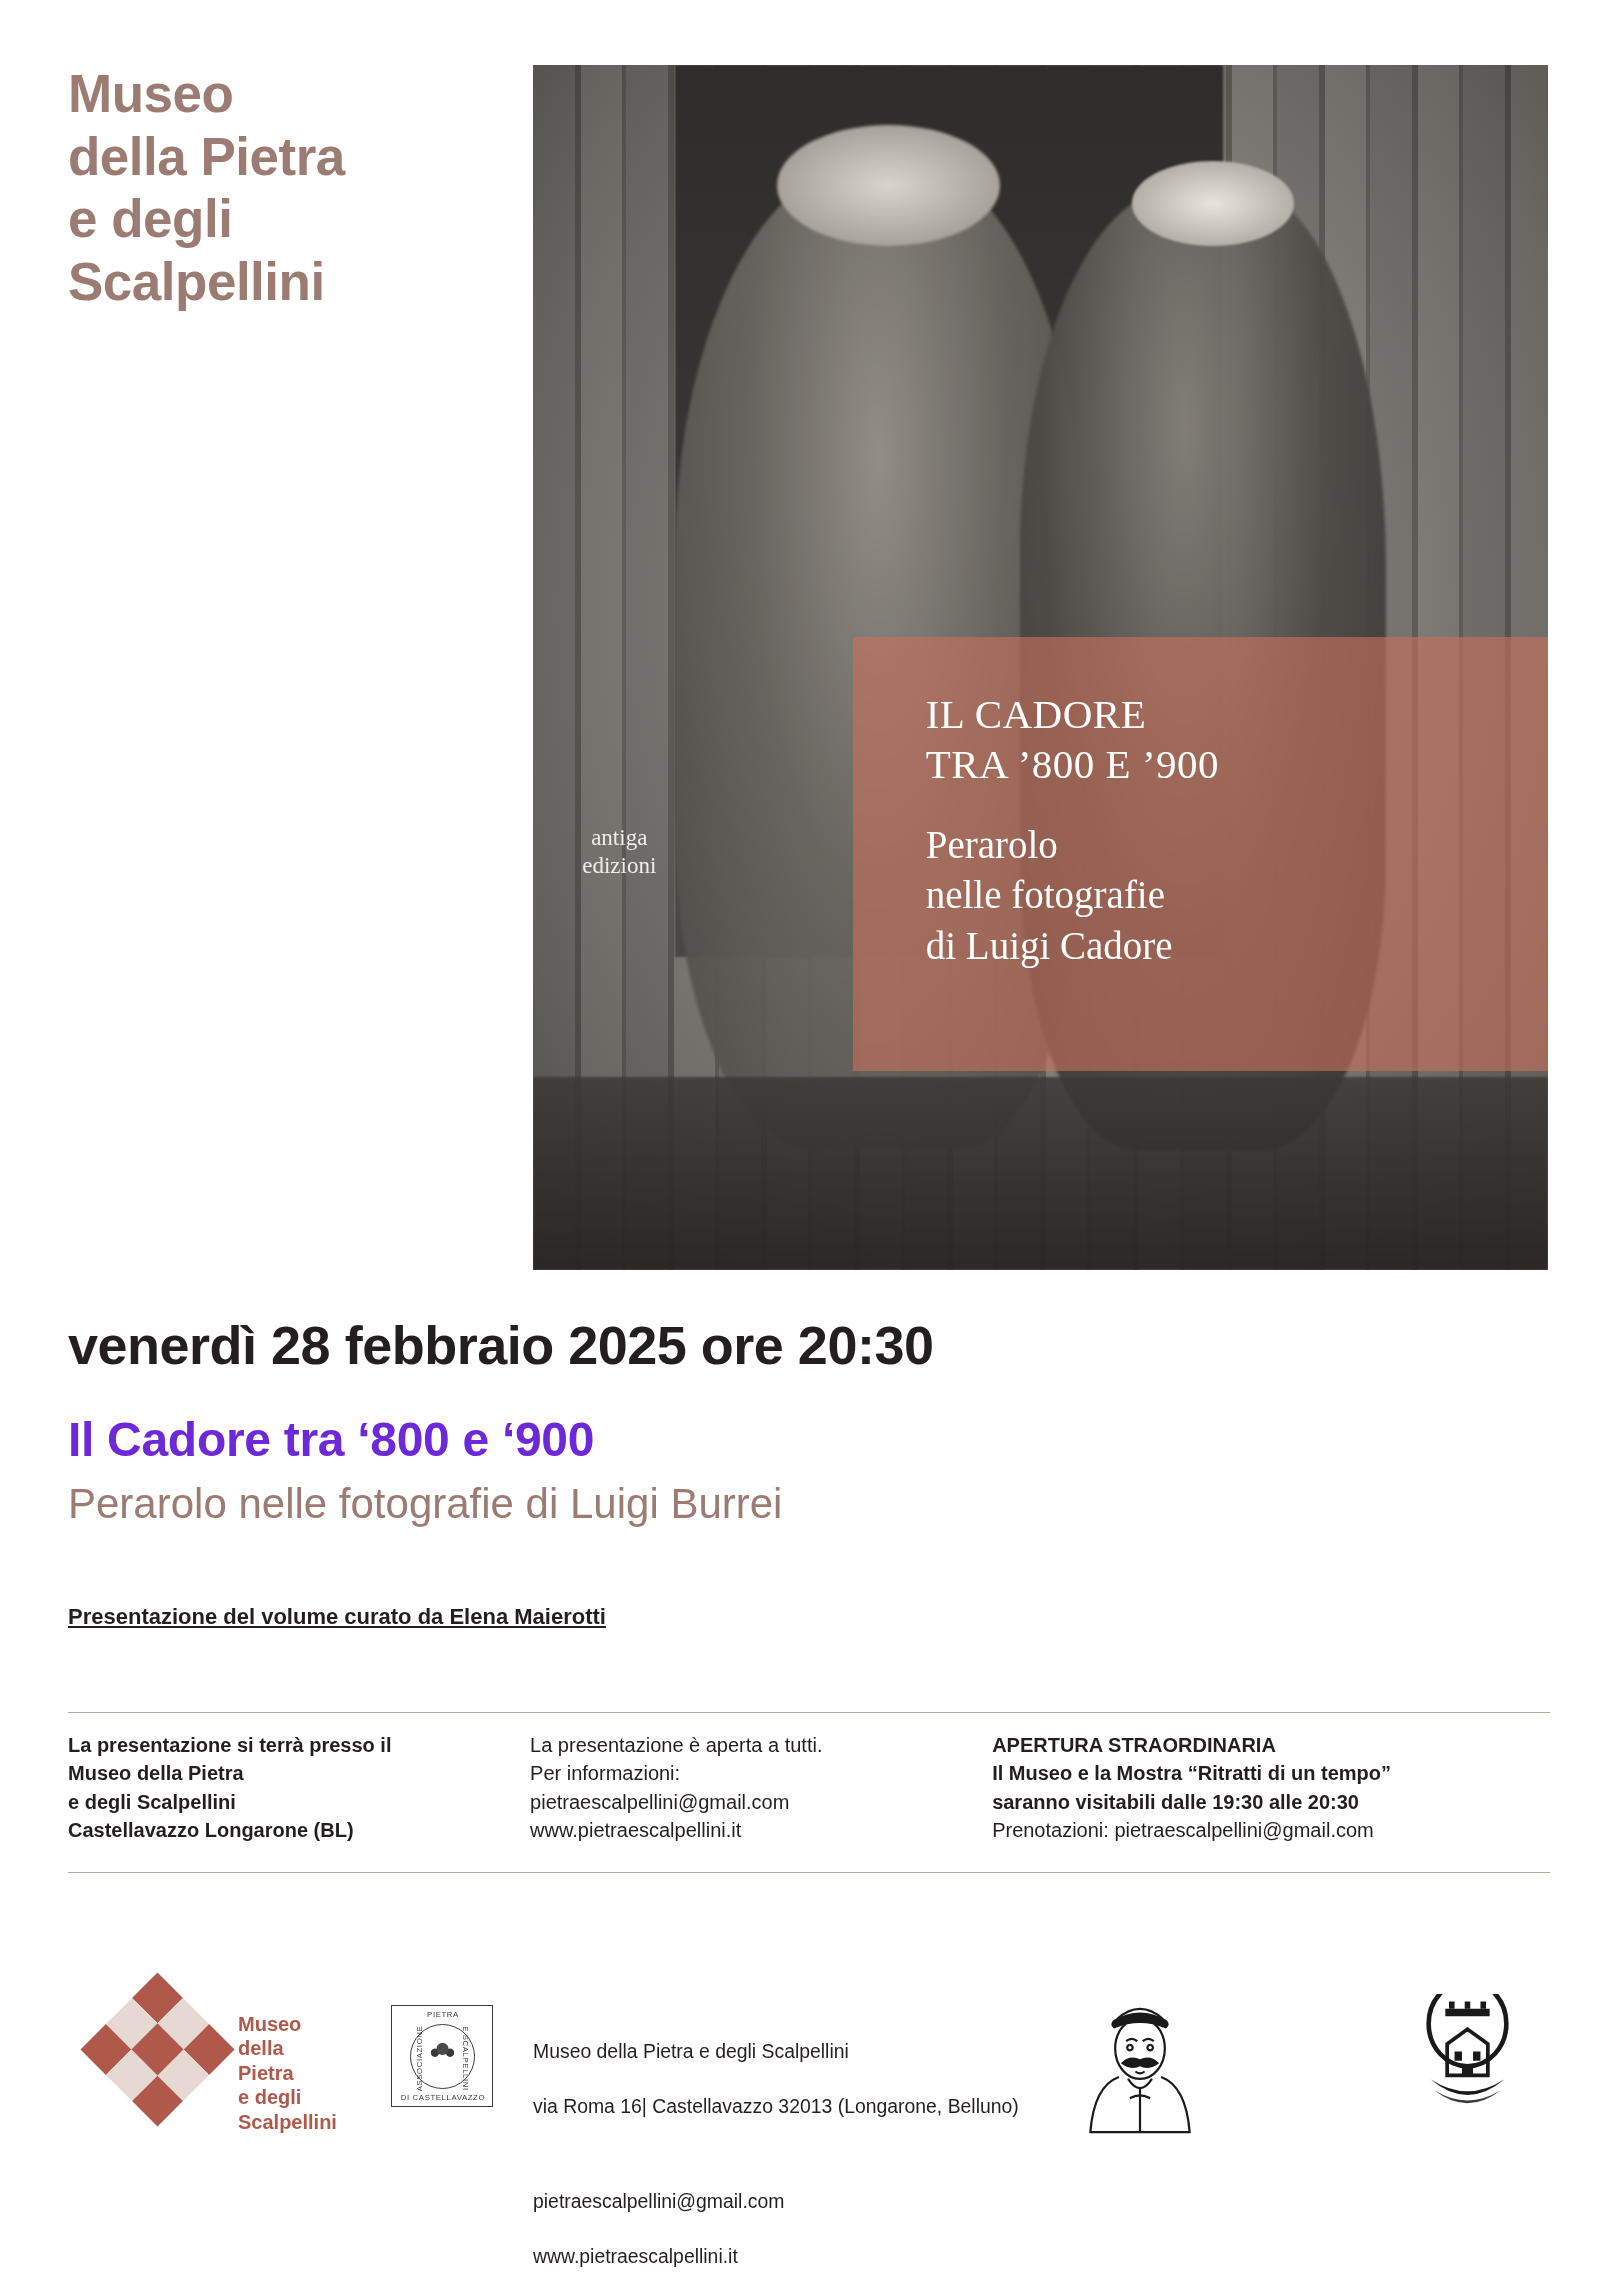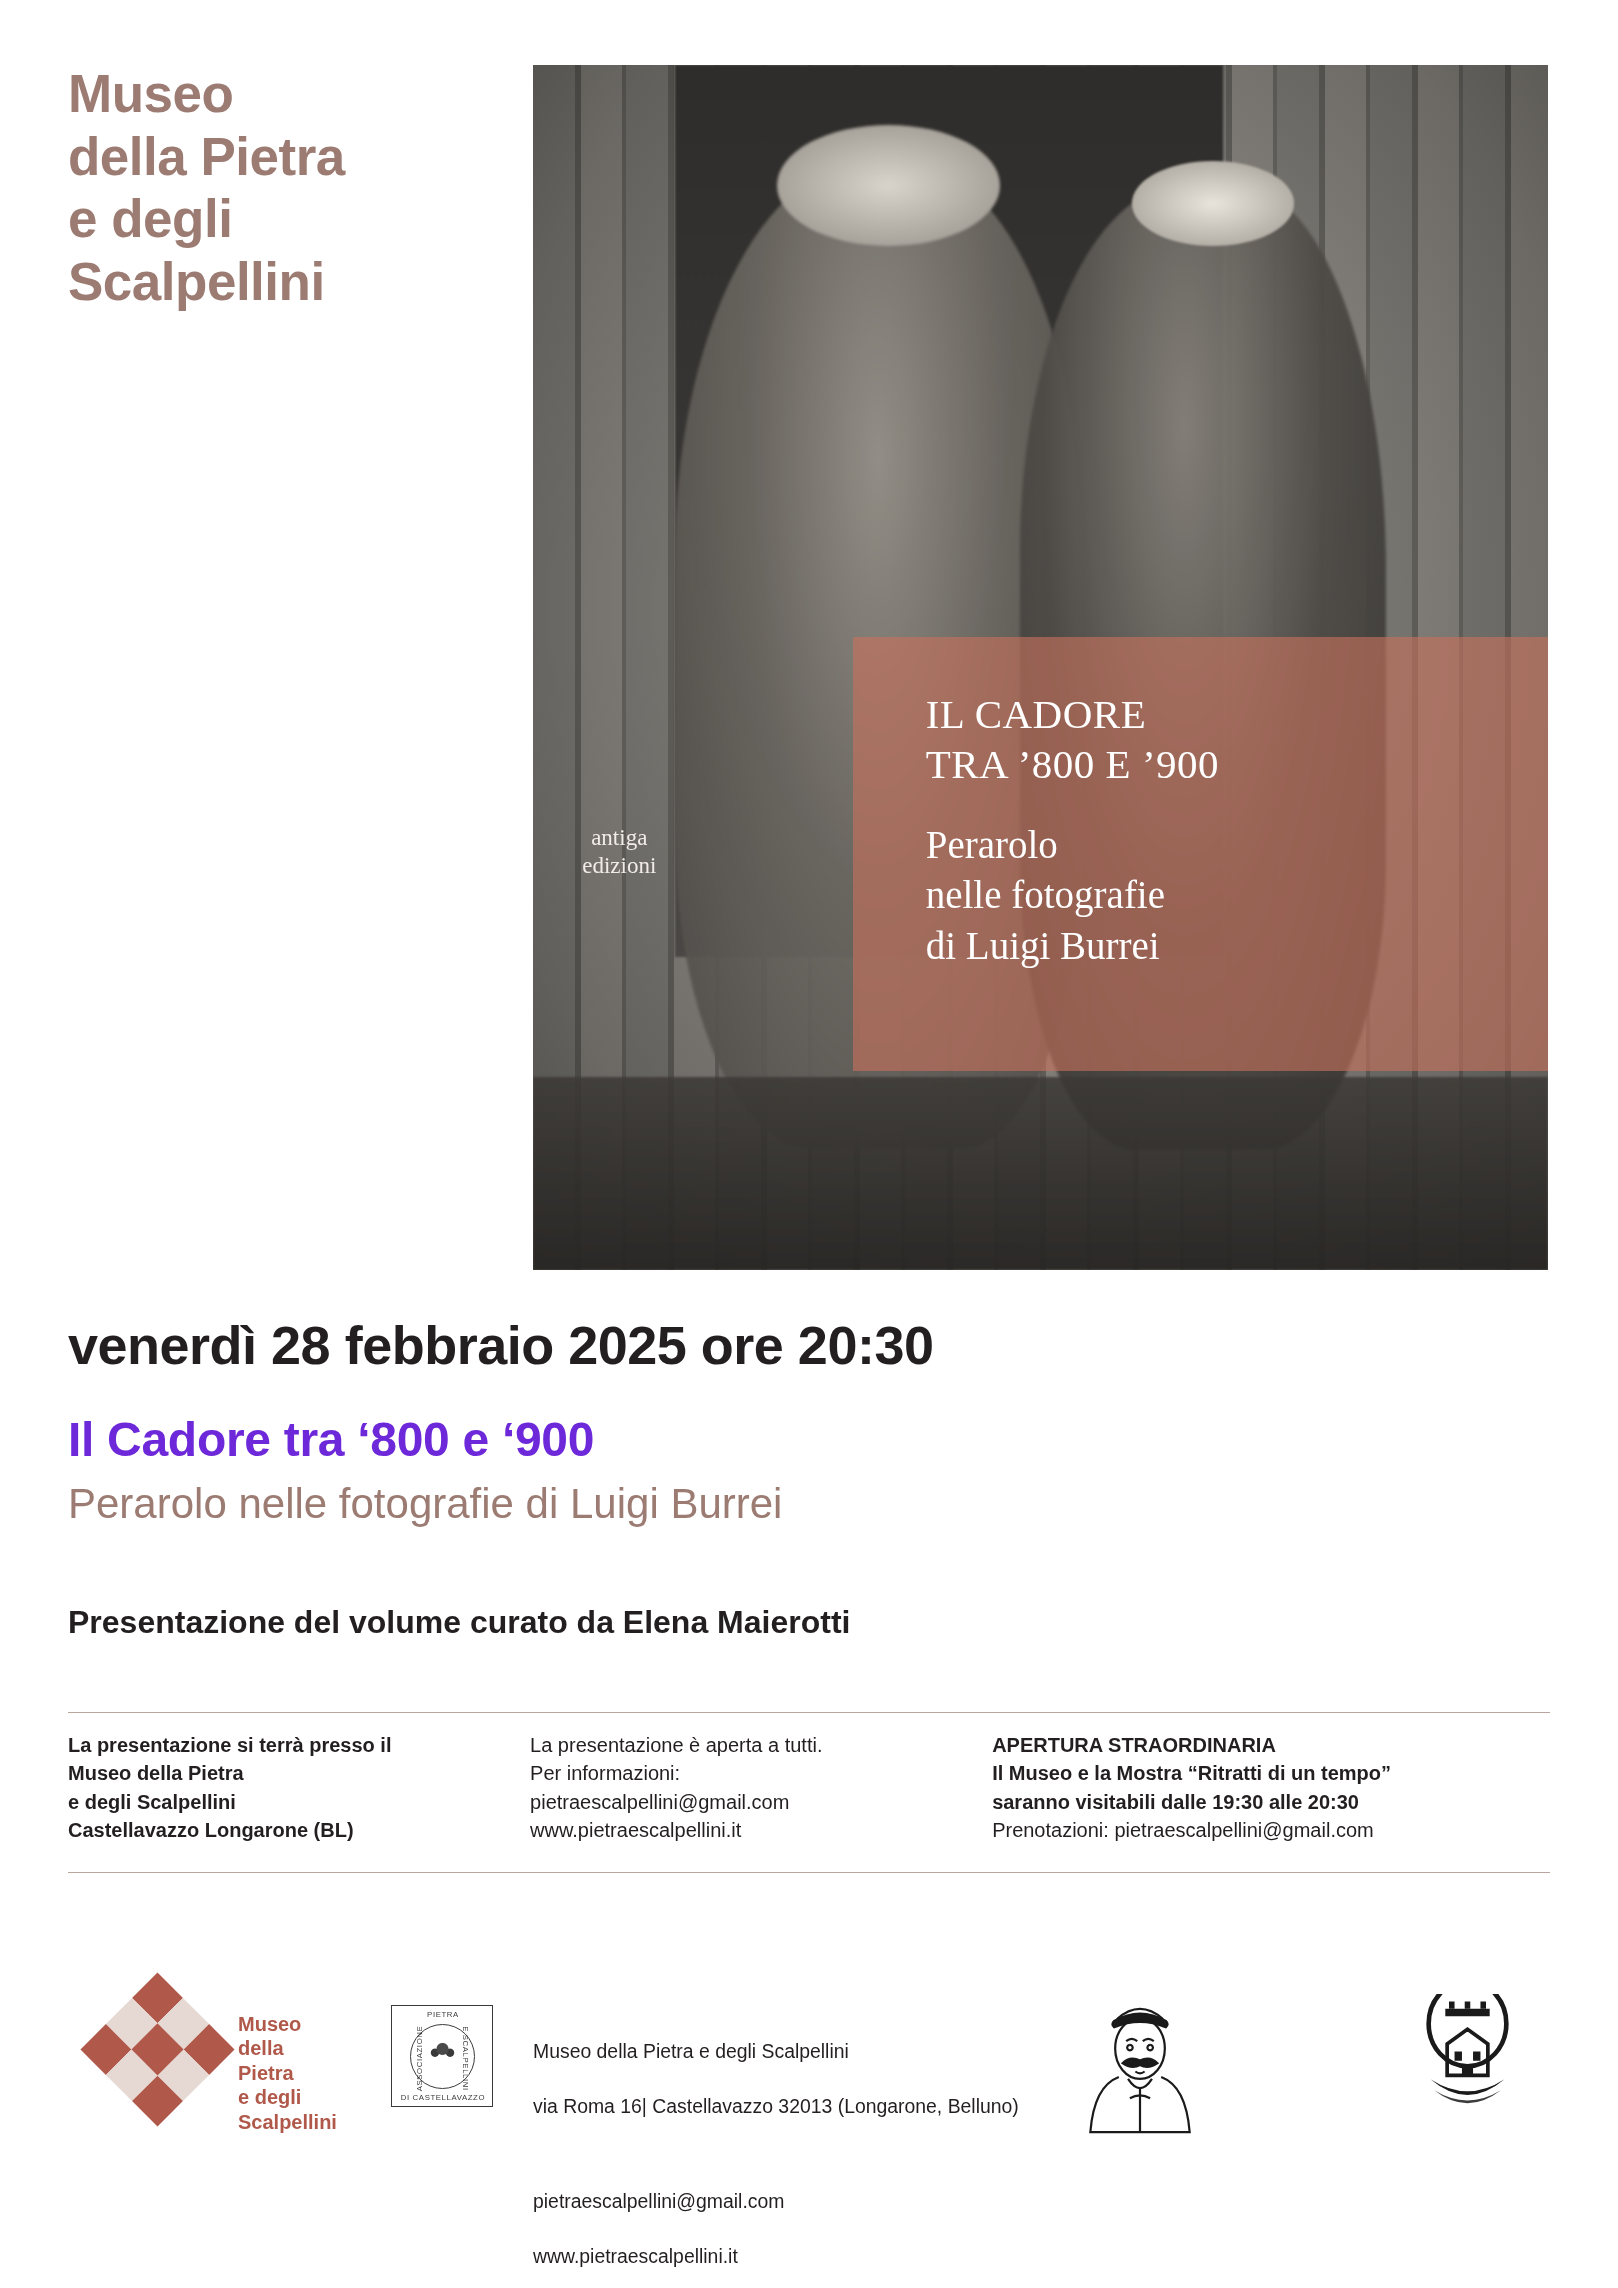--- a/index.html
+++ b/index.html
@@ -189,23 +189,24 @@
     left: 68px;
     top: 1480px;
     font-size: 42px;
     font-weight: 400;
     color: #9c7c72;
   }
   .event-presentation {
     position: absolute;
     left: 68px;
     top: 1604px;
-    font-size: 32px;
+    font-size: 22px;
     font-weight: 700;
     color: #231f20;
+    text-decoration: underline;
   }
 
   
   .rule {
     position: absolute;
     left: 68px;
     width: 1482px;
     height: 0.9px;
     background: #b9a79f;
   }
@@ -343,21 +344,21 @@
     </div>
 
     <div class="cover-pub">antiga
 edizioni</div>
 
     <div class="cover-band">
       <div class="ct-main">IL CADORE
 TRA ’800 E ’900</div>
       <div class="ct-sub">Perarolo
 nelle fotografie
-di Luigi Burrei</div>
+di Luigi Cadore</div>
     </div>
   </div>
 
   <div class="event-date">venerdì 28 febbraio 2025 ore 20:30</div>
   <div class="event-title">Il Cadore tra ‘800 e ‘900</div>
   <div class="event-subtitle">Perarolo nelle fotografie di Luigi Burrei</div>
   <div class="event-presentation">Presentazione del volume curato da Elena Maierotti</div>
 
   <div class="rule rule-top"></div>
 

